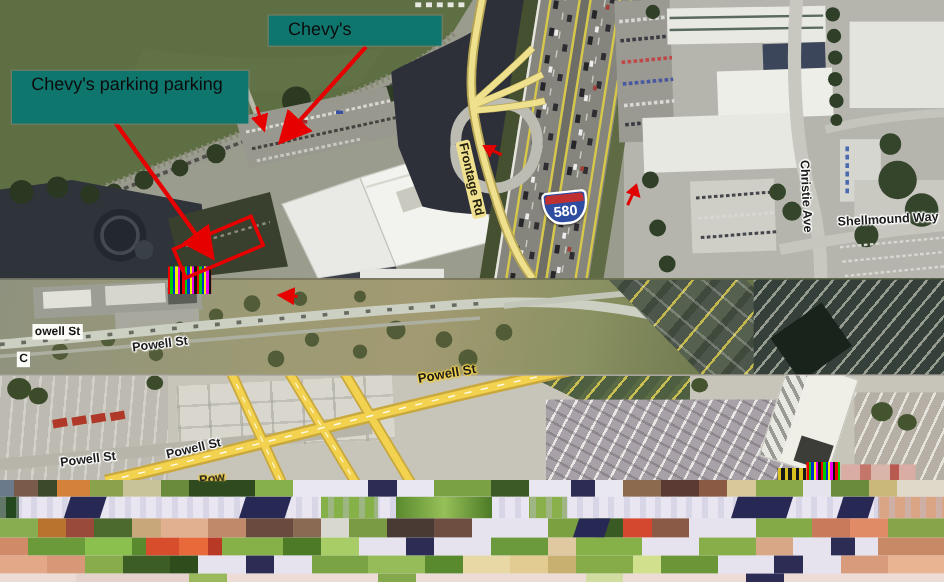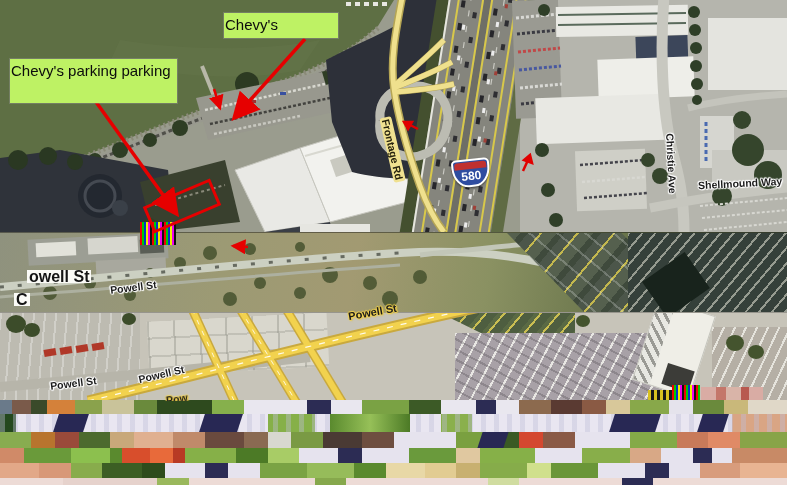--- a/index.html
+++ b/index.html
@@ -45,27 +45,27 @@
      background-image:repeating-linear-gradient(115deg,rgba(250,250,244,.7) 0 2px,rgba(0,0,0,0) 2px 10px);}
   .treeblob{position:absolute;border-radius:50%;background:#3c4c2a;}
   
   #band4{top:400px;height:85px;background:#e9e7f0;}
   .strip{position:relative;width:787px;}
   .blob{position:absolute;top:0;height:100%;background:#282854;transform:skewX(-18deg);}
   
   .halo{position:absolute;font-size:10.5px;font-weight:600;color:#1c1c1c;white-space:nowrap;z-index:8;
      text-shadow:-1px 0 1px #fff,1px 0 1px #fff,0 -1px 1px #fff,0 1px 1px #fff,1px 1px 1px #fff,-1px -1px 1px #fff;}
   .halo-y{text-shadow:-1px 0 1px #f2d24e,1px 0 1px #f2d24e,0 -1px 1px #f2d24e,0 1px 1px #f2d24e,1px 1px 2px #e0be38;}
-  .boxlab{position:absolute;background:#fbfbf7;color:#141414;font-size:16px;font-weight:600;
+  .boxlab{position:absolute;background:#fbfbf7;color:#141414;font-size:10px;font-weight:600;
      padding:0 2px;line-height:13px;z-index:8;white-space:nowrap;}
   .ylab{position:absolute;background:#f0e190;color:#26220e;font-size:10.5px;font-weight:700;
      padding:0 2px;border-radius:3px;z-index:8;white-space:nowrap;}
   
-  .annbox{position:absolute;background:#bef264;color:#0c0c0c;font-size:15px;line-height:20px;
-     padding:2px 1px;z-index:10;box-shadow:0 0 0 1px rgba(150,150,150,.4);}
+  .annbox{position:absolute;background:#0f766e;color:#0c0c0c;font-size:15px;line-height:20px;
+     padding:2px 16px;z-index:10;box-shadow:0 0 0 1px rgba(150,150,150,.4);}
   #ann-svg{position:absolute;left:0;top:0;z-index:9;}
   
   #shield{position:absolute;left:452px;top:159px;width:38px;height:28px;transform:rotate(-6deg);z-index:8;}
   #shield .body{position:absolute;inset:0;background:#2f4da0;border:2px solid #fff;
      border-radius:5px 5px 16px 16px / 4px 4px 20px 20px;box-shadow:0 1px 2px rgba(0,0,0,.5);}
   #shield .top{position:absolute;left:3px;right:3px;top:3px;height:7px;background:#c03030;border-radius:3px 3px 0 0;}
   #shield .num{position:absolute;left:0;right:0;top:10px;text-align:center;font-weight:bold;font-size:12px;color:#fff;}
   .glitch{position:absolute;z-index:5;}
   .rainbow{background:repeating-linear-gradient(90deg,#e00 0 2px,#0c0 2px 4px,#03c 4px 6px,#ee0 6px 8px,#e0e 8px 10px,#111 10px 12px);}
 </style>

